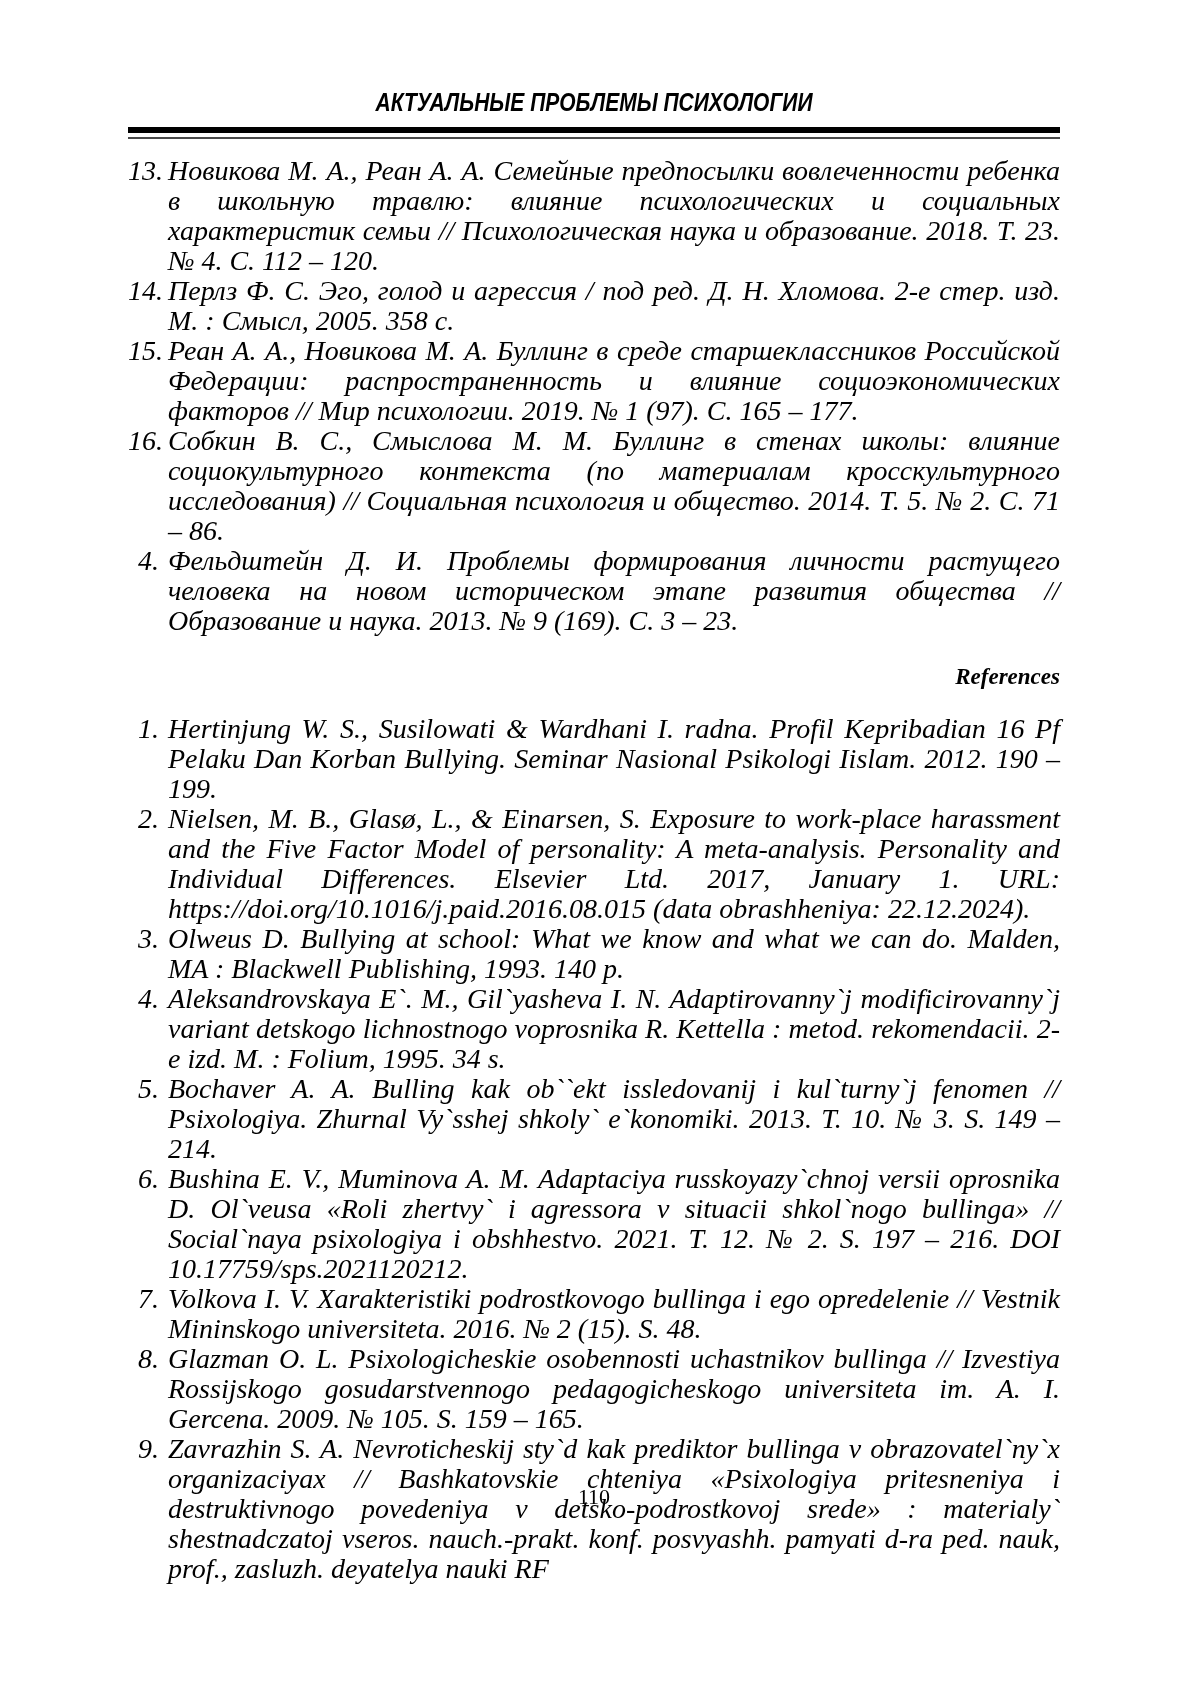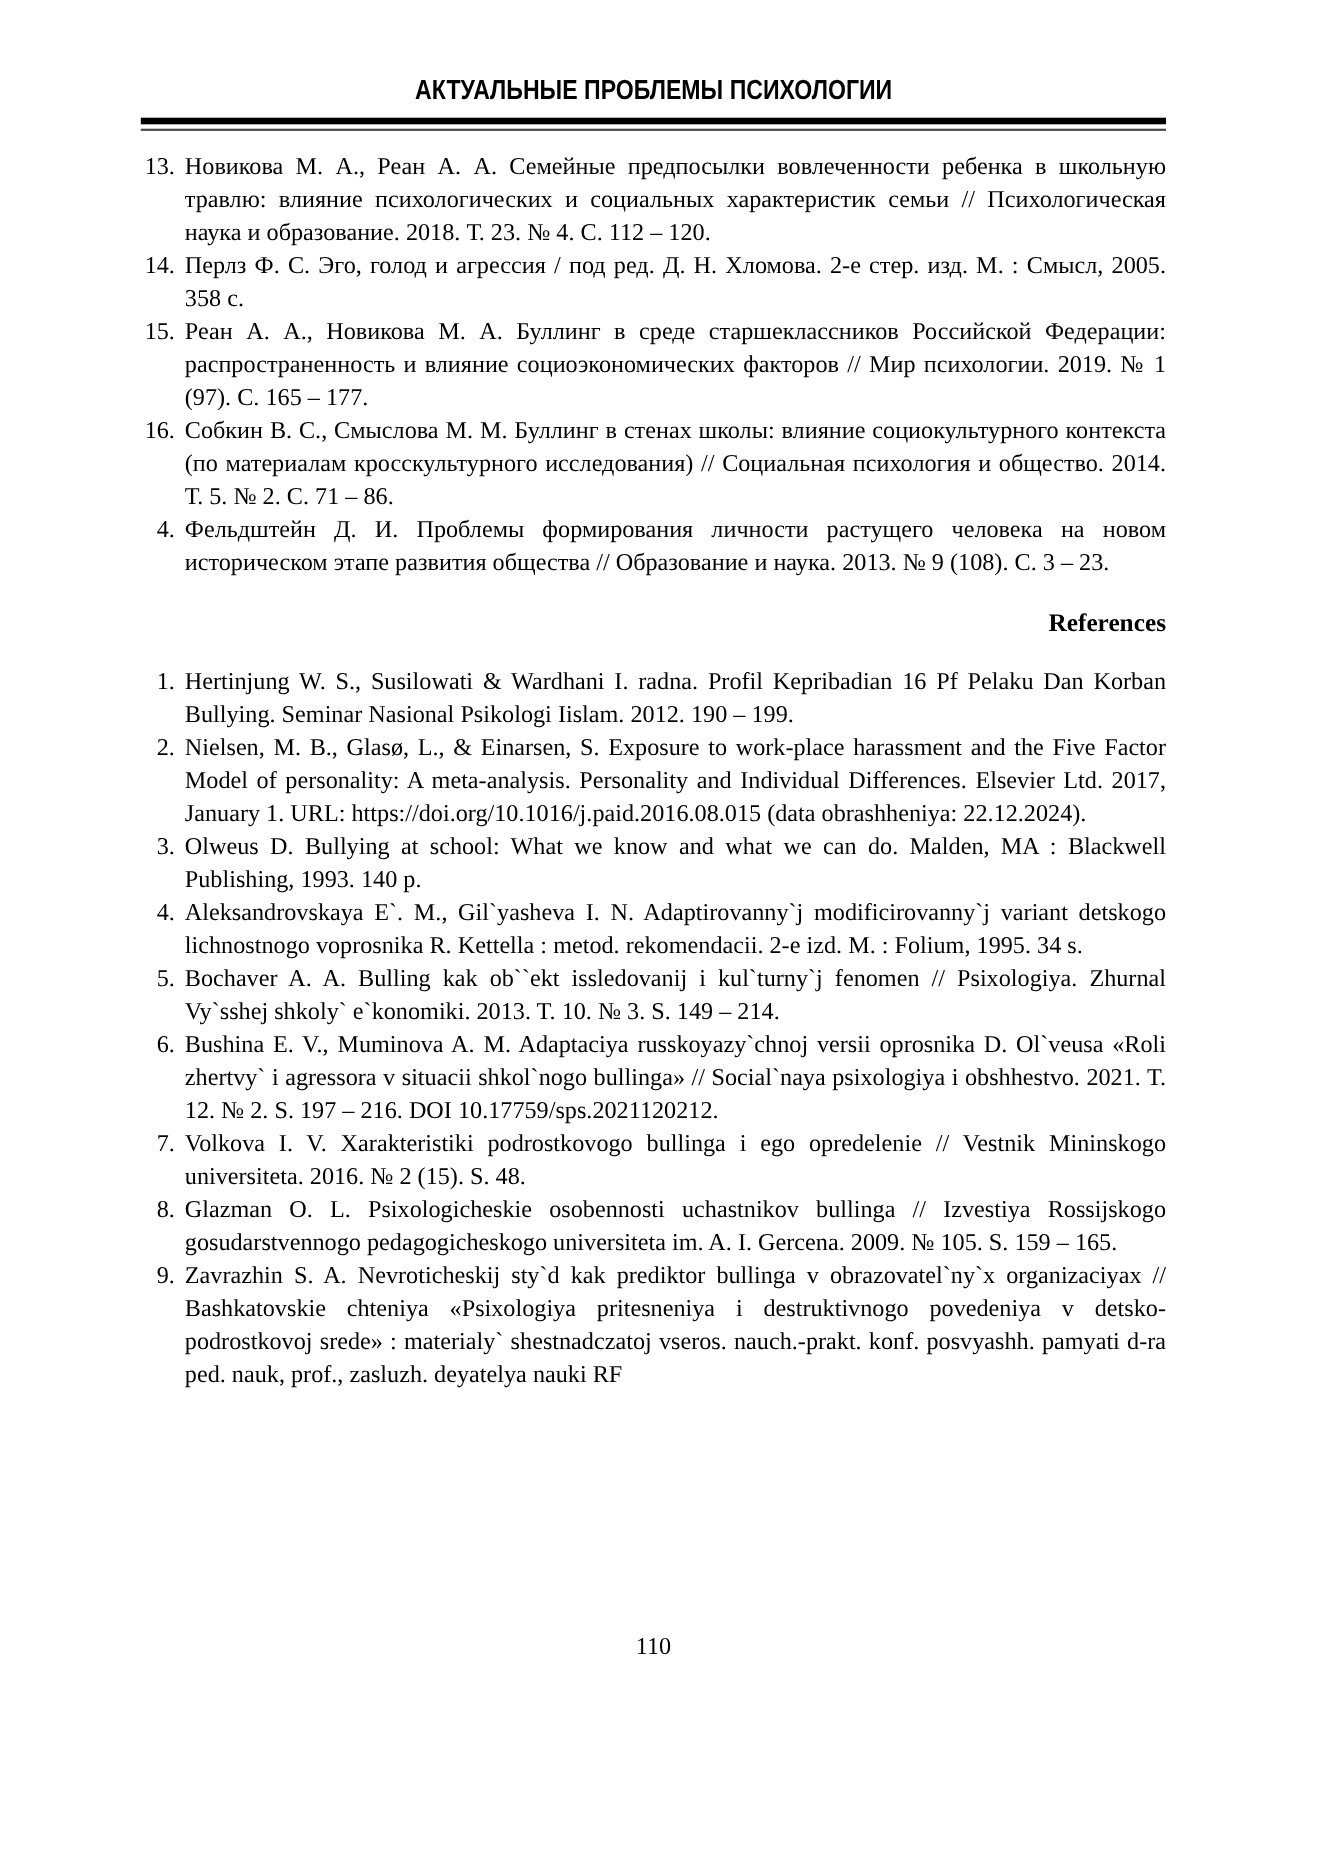--- a/index.html
+++ b/index.html
@@ -9,22 +9,23 @@
     height: 1698px;
     margin: 0 auto;
     background: #ffffff;
     font-family: "Liberation Serif", serif;
     color: #000000;
     overflow: hidden;
   }
   .content {
     position: absolute;
     left: 128px;
-    top: 68px;
+    top: 88px;
     width: 932px;
+    font-style: italic;
   }
   .journal-title {
     text-align: center;
     font-family: "Liberation Sans", sans-serif;
     font-weight: 700;
     font-size: 25px;
     line-height: 28px;
     white-space: nowrap;
   }
   .journal-title .squeeze {
@@ -33,21 +34,21 @@
     transform-origin: center;
     letter-spacing: 0px;
   }
   .header-rule { margin-top: 11px; }
   .rule-thick { height: 6px; background: #000000; }
   .rule-thin  { height: 2px; background: #4a4a4a; margin-top: 4px; }
   .ref-list { margin-top: 17px; }
   .ref-item {
     position: relative;
     margin-left: 40px;
-    font-size: 22px;
+    font-size: 28px;
     line-height: 30px;
     text-align: justify;
     text-justify: inter-word;
   }
   .ref-num {
     position: absolute;
     left: -40px;
     width: 31px;
     text-align: right;
     white-space: nowrap;
@@ -91,21 +92,21 @@
       <div class="ref-item">
         <span class="ref-num">14.</span><span>Перлз Ф. С. Эго, голод и агрессия / под ред. Д. Н. Хломова. 2-е стер. изд. М. : Смысл, 2005. 358 с.</span>
       </div>
       <div class="ref-item">
         <span class="ref-num">15.</span><span>Реан А. А., Новикова М. А. Буллинг в среде старшеклассников Российской Федерации: распространенность и влияние социоэкономических факторов // Мир психологии. 2019. № 1 (97). С. 165 – 177.</span>
       </div>
       <div class="ref-item">
         <span class="ref-num">16.</span><span>Собкин В. С., Смыслова М. М. Буллинг в стенах школы: влияние социокультурного контекста (по материалам кросскультурного исследования) // Социальная психология и общество. 2014. Т. 5. № 2. С. 71 – 86.</span>
       </div>
       <div class="ref-item">
-        <span class="ref-num">4.</span><span>Фельдштейн Д. И. Проблемы формирования личности растущего человека на новом историческом этапе развития общества // Образование и наука. 2013. № 9 (108). С. 3 – 23.</span>
+        <span class="ref-num">4.</span><span>Фельдштейн Д. И. Проблемы формирования личности растущего человека на новом историческом этапе развития общества // Образование и наука. 2013. № 9 (169). С. 3 – 23.</span>
       </div>
     </div>
 
     <div class="refs-heading">References</div>
 
     <div class="ref-list" style="margin-top:0;">
       <div class="ref-item">
         <span class="ref-num">1.</span><span>Hertinjung W. S., Susilowati &amp; Wardhani I. radna. Profil Kepribadian 16 Pf Pelaku Dan Korban Bullying. Seminar Nasional Psikologi Iislam. 2012. 190 – 199.</span>
       </div>
       <div class="ref-item">

